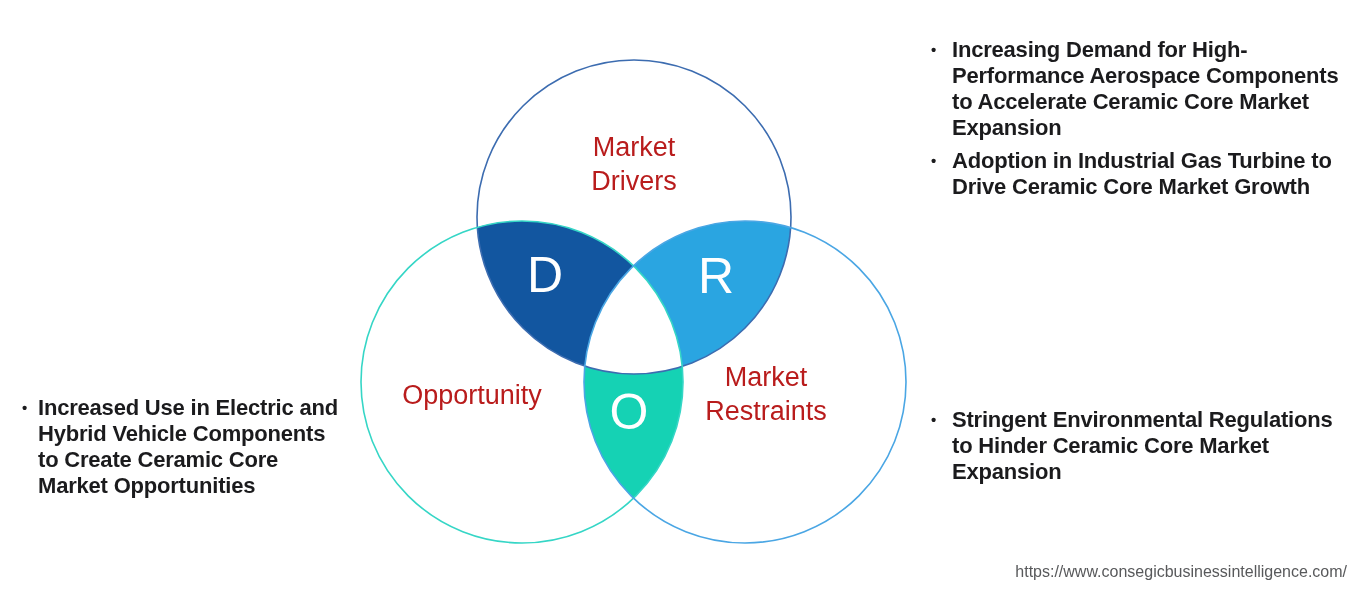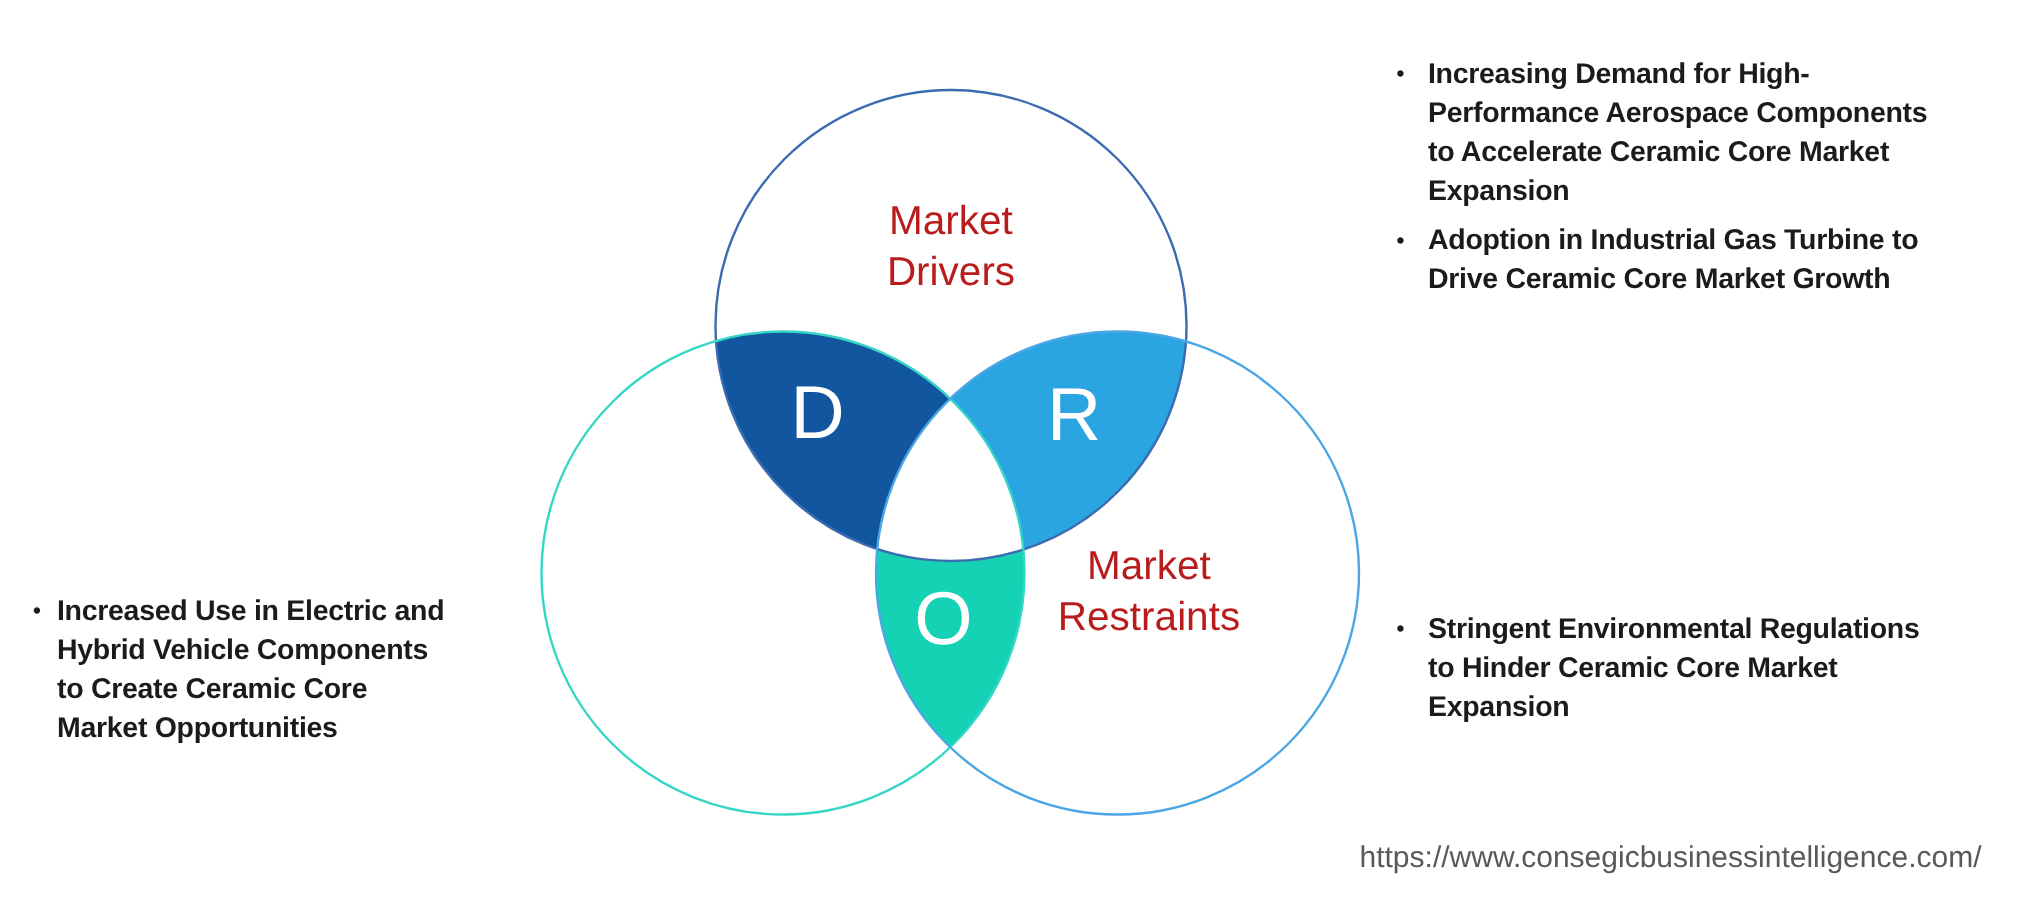--- a/index.html
+++ b/index.html
@@ -53,32 +53,32 @@
     flex: 0 0 auto;
     width: 21px;
     font-size: 15px;
     line-height: 26px;
     color: #1b1b1d;
     font-weight: 700;
   }
   .left-col .bullet-dot { width: 16px; }
   .bullet-text {
     color: #1b1b1d;
-    font-size: 19px;
+    font-size: 22px;
     line-height: 26px;
     font-weight: 700;
     letter-spacing: -0.2px;
     white-space: pre-line;
   }
   .source-url {
     position: absolute;
     top: 561px;
-    right: 35px;
+    right: 9px;
     color: #58595b;
-    font-size: 20px;
+    font-size: 16px;
     line-height: 22px;
     font-weight: 400;
   }
 </style>
 </head>
 <body>
 
 <div class="canvas">
 
   <svg class="venn-svg" viewBox="0 0 1356 600" aria-hidden="true">
@@ -123,20 +123,21 @@
     </g>
 
     <circle cx="634" cy="217" r="157" fill="none" stroke-width="1.6" stroke="#3c6cb0"></circle>
     <circle cx="522" cy="382" r="161" fill="none" stroke-width="1.6" stroke="#35d6c6"></circle>
     <circle cx="745" cy="382" r="161" fill="none" stroke-width="1.6" stroke="#4aa6e4"></circle>
   </svg>
 
   <div class="overlay circle-label" style="left:634px; top:130px;">Market
 Drivers</div>
 
+  <div class="overlay circle-label" style="left:472px; top:378px;">Opportunity</div>
 
   <div class="overlay circle-label" style="left:766px; top:360px;">Market
 Restraints</div>
 
   <div class="overlay region-letter" style="left:545px; top:275px;">D</div>
 
   <div class="overlay region-letter" style="left:716px; top:276px;">R</div>
 
   <div class="overlay region-letter" style="left:629px; top:412px;">O</div>
 

